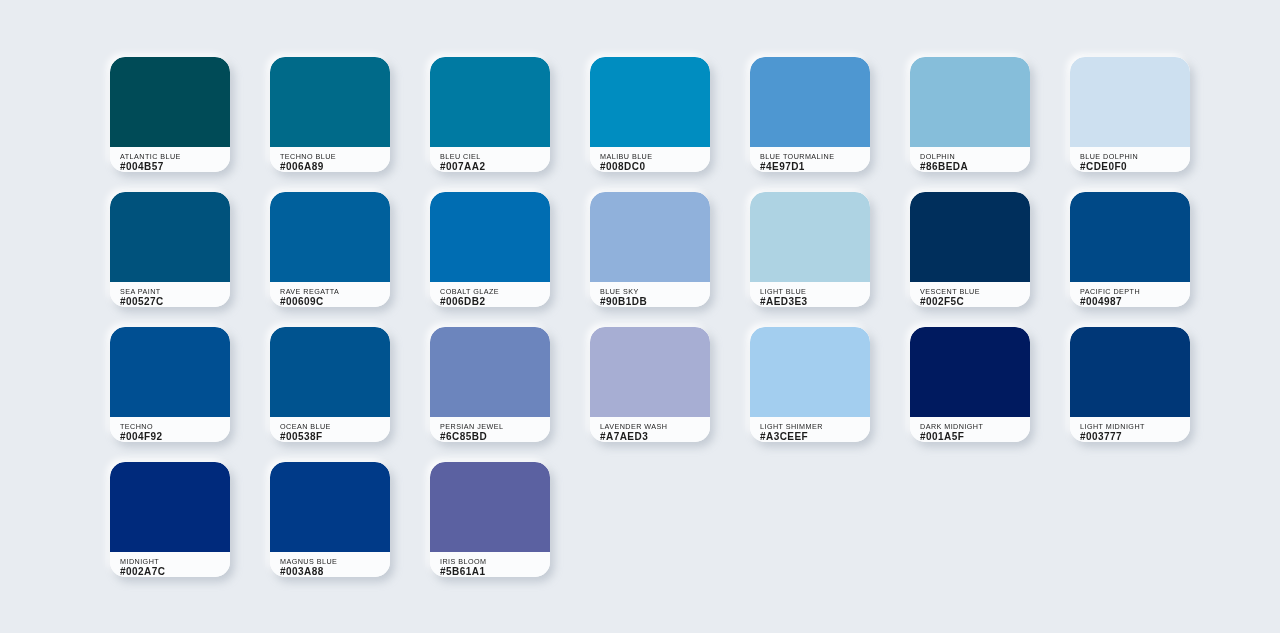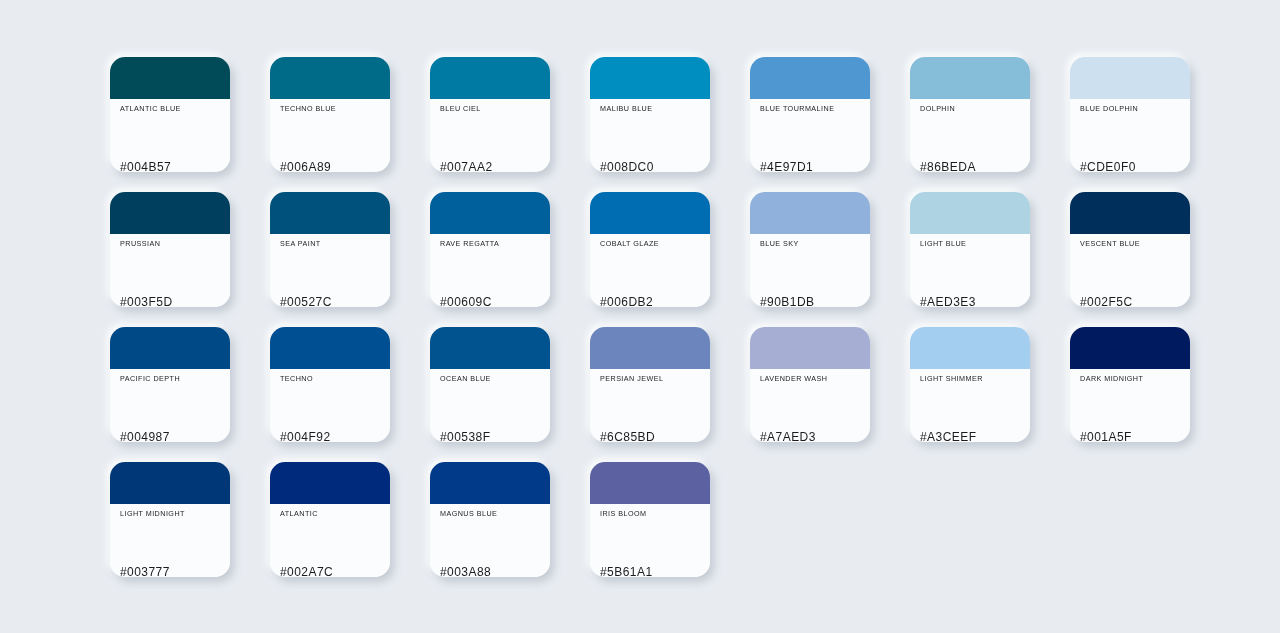--- a/index.html
+++ b/index.html
@@ -51,27 +51,26 @@
   }
   .swatch-name {
     font-size: 7.2px;
     letter-spacing: 0.45px;
     color: #1C1C1C;
     line-height: 10px;
     white-space: nowrap;
     font-weight: 400;
   }
   .swatch-hex {
-    font-size: 12px;
+    font-size: 10px;
     letter-spacing: 0.45px;
     color: #1C1C1C;
     line-height: 10px;
     white-space: nowrap;
-    font-weight: 400;
-    margin-top: 48px;
+    font-weight: 700;
   }
 </style>
 </head>
 <body style="background: rgb(232, 236, 241);">
 
 <div id="palette-grid">
     <div class="swatch-card">
       <div class="swatch-color" style="background: rgb(0, 75, 87);"></div>
       <div class="swatch-label">
         <div class="swatch-name">ATLANTIC BLUE</div>
@@ -114,27 +113,20 @@
       </div>
     </div>
     <div class="swatch-card">
       <div class="swatch-color" style="background: rgb(205, 224, 240);"></div>
       <div class="swatch-label">
         <div class="swatch-name">BLUE DOLPHIN</div>
         <div class="swatch-hex">#CDE0F0</div>
       </div>
     </div>
     <div class="swatch-card">
-      <div class="swatch-color" style="background: rgb(0, 63, 93);"></div>
-      <div class="swatch-label">
-        <div class="swatch-name">PRUSSIAN</div>
-        <div class="swatch-hex">#003F5D</div>
-      </div>
-    </div>
-    <div class="swatch-card">
       <div class="swatch-color" style="background: rgb(0, 82, 124);"></div>
       <div class="swatch-label">
         <div class="swatch-name">SEA PAINT</div>
         <div class="swatch-hex">#00527C</div>
       </div>
     </div>
     <div class="swatch-card">
       <div class="swatch-color" style="background: rgb(0, 96, 156);"></div>
       <div class="swatch-label">
         <div class="swatch-name">RAVE REGATTA</div>
@@ -221,21 +213,21 @@
     <div class="swatch-card">
       <div class="swatch-color" style="background: rgb(0, 55, 119);"></div>
       <div class="swatch-label">
         <div class="swatch-name">LIGHT MIDNIGHT</div>
         <div class="swatch-hex">#003777</div>
       </div>
     </div>
     <div class="swatch-card">
       <div class="swatch-color" style="background: rgb(0, 42, 124);"></div>
       <div class="swatch-label">
-        <div class="swatch-name">ATLANTIC</div>
+        <div class="swatch-name">MIDNIGHT</div>
         <div class="swatch-hex">#002A7C</div>
       </div>
     </div>
     <div class="swatch-card">
       <div class="swatch-color" style="background: rgb(0, 58, 136);"></div>
       <div class="swatch-label">
         <div class="swatch-name">MAGNUS BLUE</div>
         <div class="swatch-hex">#003A88</div>
       </div>
     </div>

